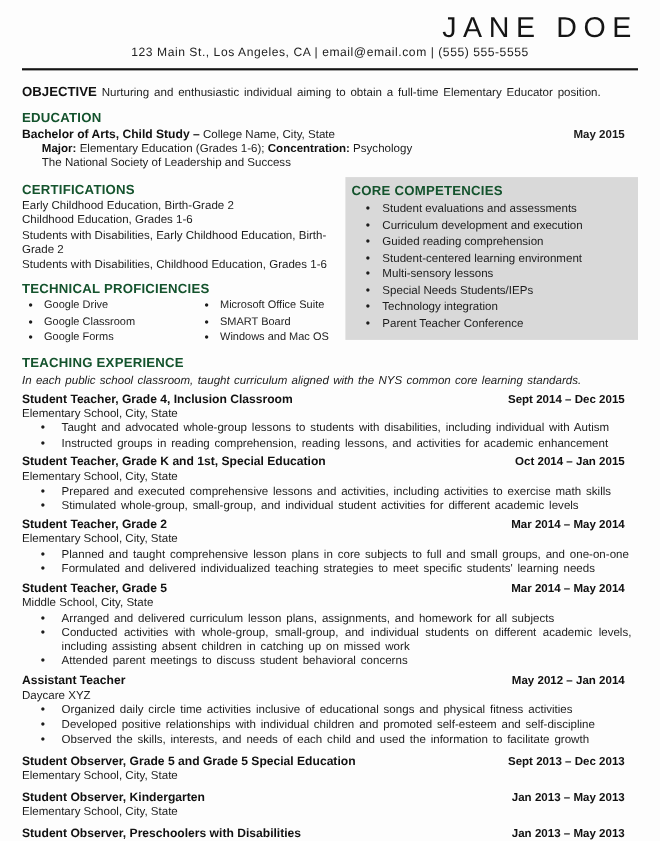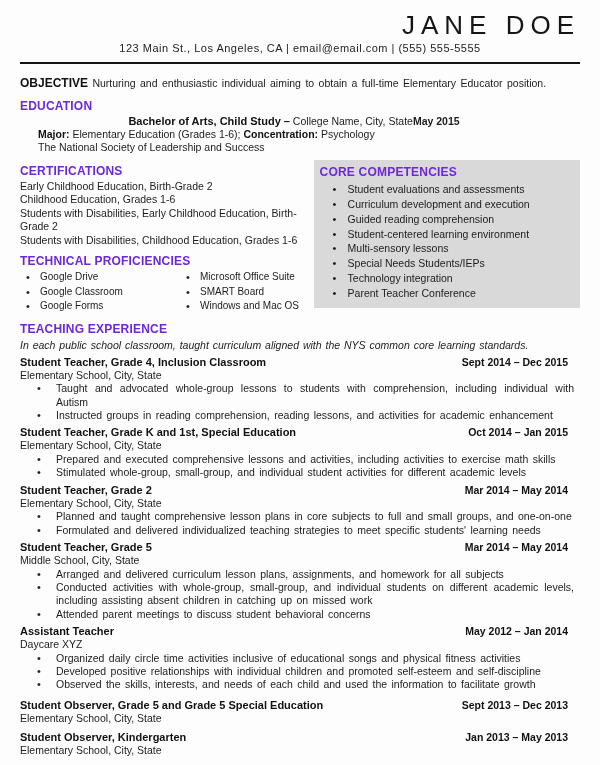--- a/index.html
+++ b/index.html
@@ -33,37 +33,37 @@
     line-height: 13px;
   }
   .rule {
     border: none;
     border-top: 2px solid #151515;
     margin-top: 7px;
   }
   .sec-h {
     font-size: 12px;
     font-weight: bold;
-    color: #6d28d9;
+    color: #14532d;
     letter-spacing: 0.2px;
     line-height: 14px;
   }
   b, .bold { color: #111; }
   .objective {
     margin-top: 13px;
     font-size: 10.5px;
     line-height: 13px;
     text-align: justify;
     word-spacing: 1.5px;
   }
   .objective b { font-size: 12px; }
   
   .education { margin-top: 9px; }
   .edu-row {
-    display: flex; justify-content: center;
+    display: flex; justify-content: space-between;
     font-size: 10.5px; line-height: 14px; margin-top: 1px;
   }
   .edu-row .deg b { font-size: 11px; }
   .date { font-weight: bold; white-space: nowrap; padding-right: 12px; font-size: 10.5px; }
   .edu-indent { padding-left: 18px; font-size: 10.5px; line-height: 13.4px; }
   
   .two-col { display: flex; margin-top: 5px; align-items: flex-start; }
   .col-left { width: 315px; padding-top: 4px; }
   .cert-list { margin-top: 2px; }
   .cert-list div { font-size: 10.5px; line-height: 13.5px; }
@@ -180,21 +180,21 @@
     <div class="sec-h">TEACHING EXPERIENCE</div>
     <div class="exp-intro">In each public school classroom, taught curriculum aligned with the NYS common core learning standards.</div>
 
     <div class="job">
       <div class="job-head">
         <span class="job-title">Student Teacher, Grade 4, Inclusion Classroom</span>
         <span class="job-date">Sept 2014 – Dec 2015</span>
       </div>
       <div class="job-org">Elementary School, City, State</div>
       <ul class="bullets">
-        <li>Taught and advocated whole-group lessons to students with comprehension, including individual with Autism</li>
+        <li>Taught and advocated whole-group lessons to students with disabilities, including individual with Autism</li>
         <li>Instructed groups in reading comprehension, reading lessons, and activities for academic enhancement</li>
       </ul>
     </div>
 
     <div class="job">
       <div class="job-head">
         <span class="job-title">Student Teacher, Grade K and 1st, Special Education</span>
         <span class="job-date">Oct 2014 – Jan 2015</span>
       </div>
       <div class="job-org">Elementary School, City, State</div>

